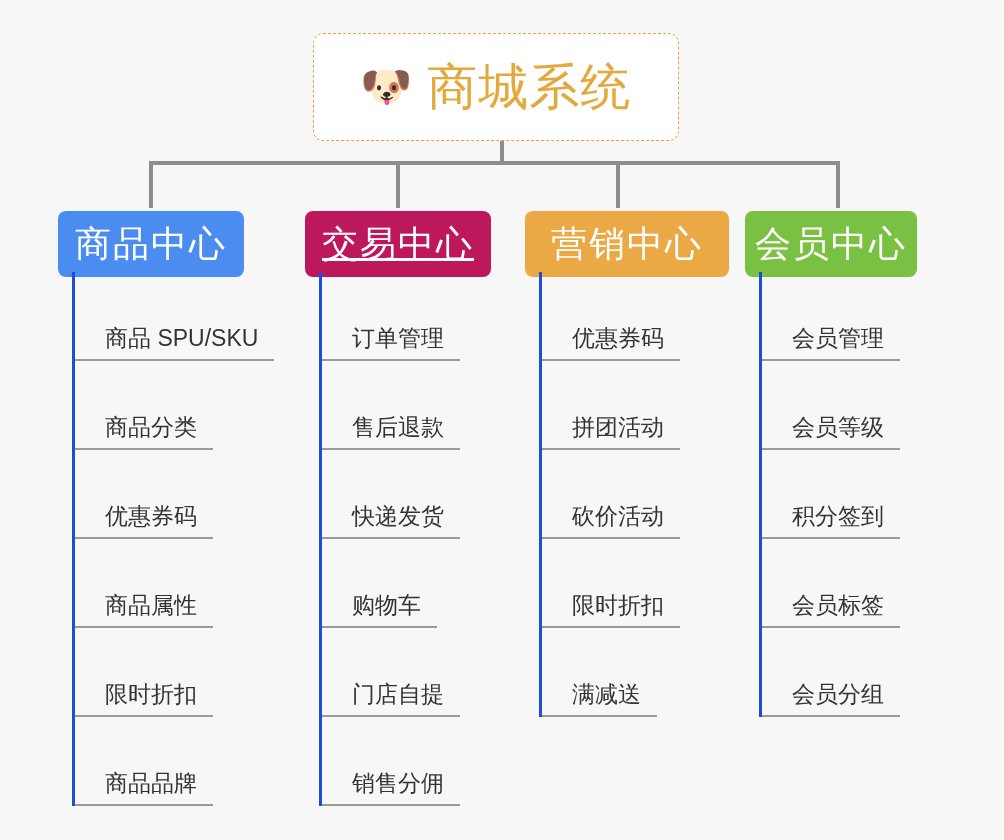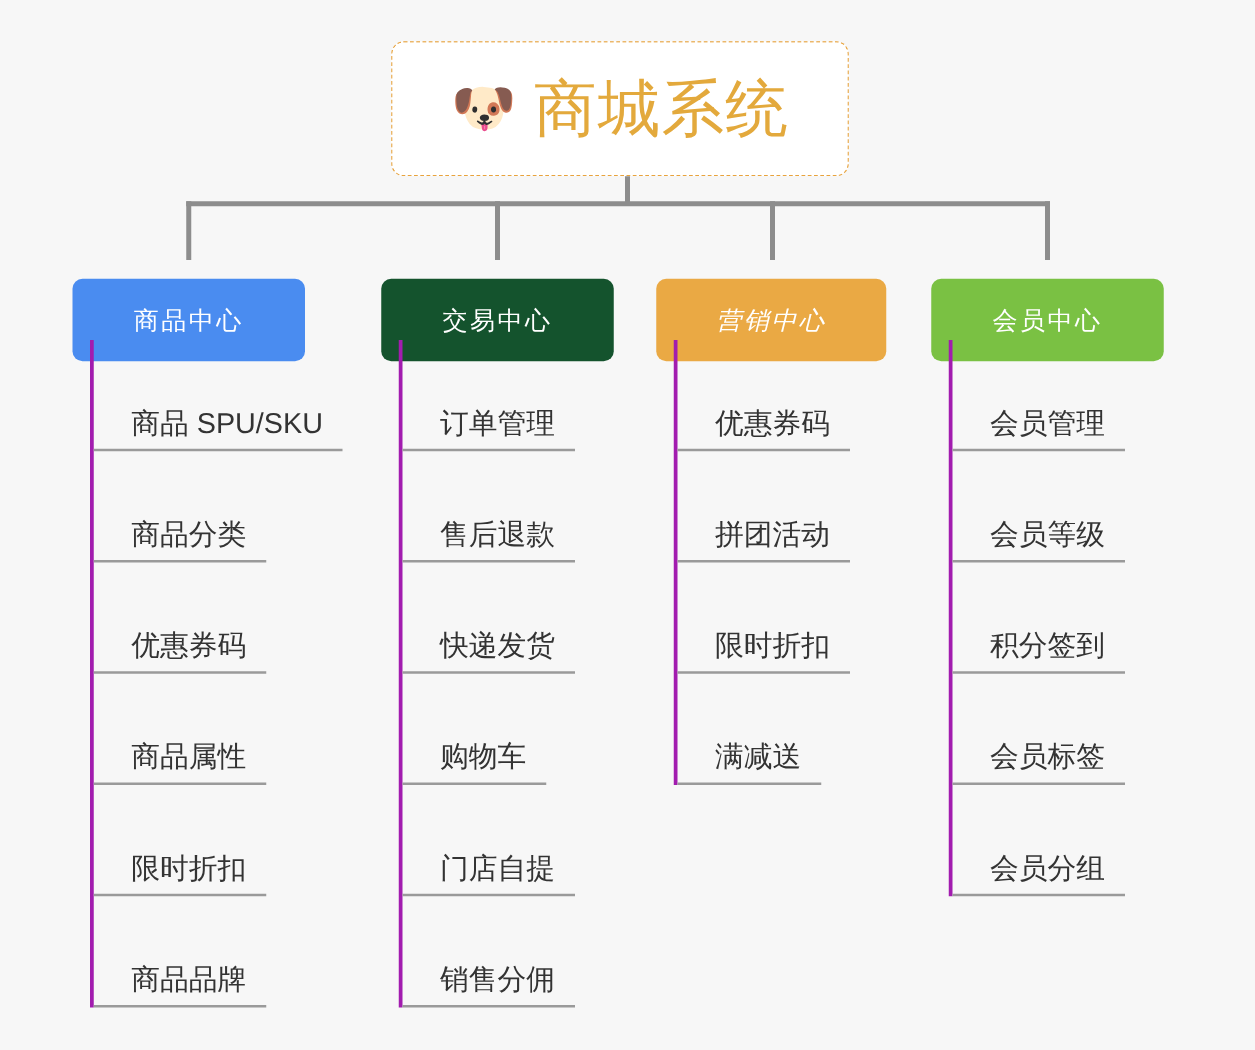--- a/index.html
+++ b/index.html
@@ -58,38 +58,38 @@
   .line-v { width: 4px; }
   .line-h { height: 4px; }
 
   
   .column {
     position: absolute;
     top: 206px;
   }
   .cat-header {
     position: absolute;
-    top: 17px;
+    top: 5px;
     left: 0;
     height: 66px;
     border-radius: 8px;
     box-sizing: border-box;
     display: flex;
     align-items: center;
     justify-content: center;
     color: #ffffff;
-    font-size: 20px;
+    font-size: 36px;
     letter-spacing: 2px;
     white-space: nowrap;
   }
   .leaf-list {
     position: absolute;
     top: 66px;
     left: 0;
-    border-left: 3px solid #a21caf;
+    border-left: 3px solid #1d4ed8;
     padding-left: 0;
   }
   .leaf {
     position: relative;
     height: 89px;
     display: flex;
     align-items: flex-end;
     justify-content: flex-start;
     box-sizing: border-box;
   }
@@ -140,21 +140,21 @@
       <div class="leaf">
         <span class="leaf-inner">限时折扣</span>
       </div>
       <div class="leaf">
         <span class="leaf-inner">商品品牌</span>
       </div>
     </div>
   </div>
 
   <div class="column" style="left:305px;">
-    <div class="cat-header" style="width:186px; background:#14532d;">
+    <div class="cat-header" style="width:186px; background:#be185d;text-decoration:underline;">
       <span>交易中心</span>
     </div>
     <div class="leaf-list" style="left:14px;">
       <div class="leaf">
         <span class="leaf-inner">订单管理</span>
       </div>
       <div class="leaf">
         <span class="leaf-inner">售后退款</span>
       </div>
       <div class="leaf">
@@ -166,41 +166,44 @@
       <div class="leaf">
         <span class="leaf-inner">门店自提</span>
       </div>
       <div class="leaf">
         <span class="leaf-inner">销售分佣</span>
       </div>
     </div>
   </div>
 
   <div class="column" style="left:525px;">
-    <div class="cat-header" style="width:184px; background:#eaa944;font-style:italic;">
+    <div class="cat-header" style="width:204px; background:#eaa944;">
       <span>营销中心</span>
     </div>
     <div class="leaf-list" style="left:14px;">
       <div class="leaf">
         <span class="leaf-inner">优惠券码</span>
       </div>
       <div class="leaf">
         <span class="leaf-inner">拼团活动</span>
       </div>
       <div class="leaf">
+        <span class="leaf-inner">砍价活动</span>
+      </div>
+      <div class="leaf">
         <span class="leaf-inner">限时折扣</span>
       </div>
       <div class="leaf">
         <span class="leaf-inner">满减送</span>
       </div>
     </div>
   </div>
 
   <div class="column" style="left:745px;">
-    <div class="cat-header" style="width:186px; background:#7ac143;">
+    <div class="cat-header" style="width:172px; background:#7ac143;">
       <span>会员中心</span>
     </div>
     <div class="leaf-list" style="left:14px;">
       <div class="leaf">
         <span class="leaf-inner">会员管理</span>
       </div>
       <div class="leaf">
         <span class="leaf-inner">会员等级</span>
       </div>
       <div class="leaf">

